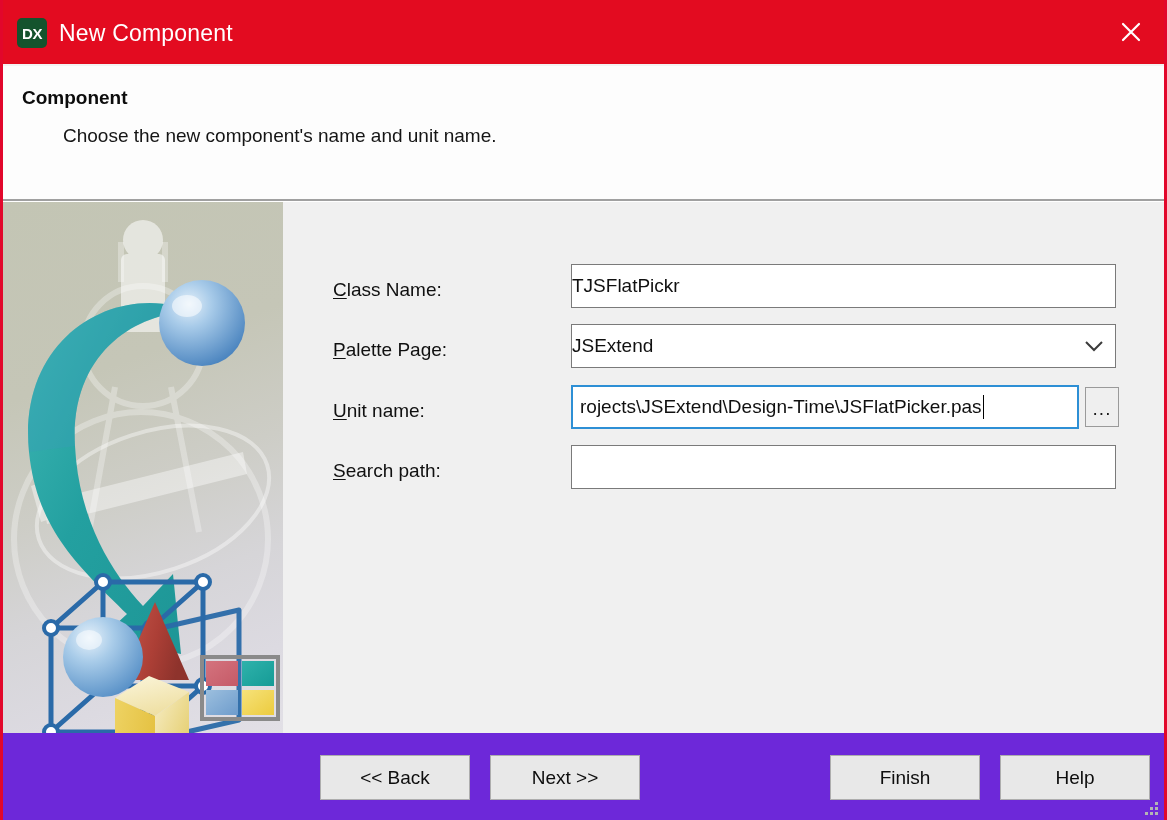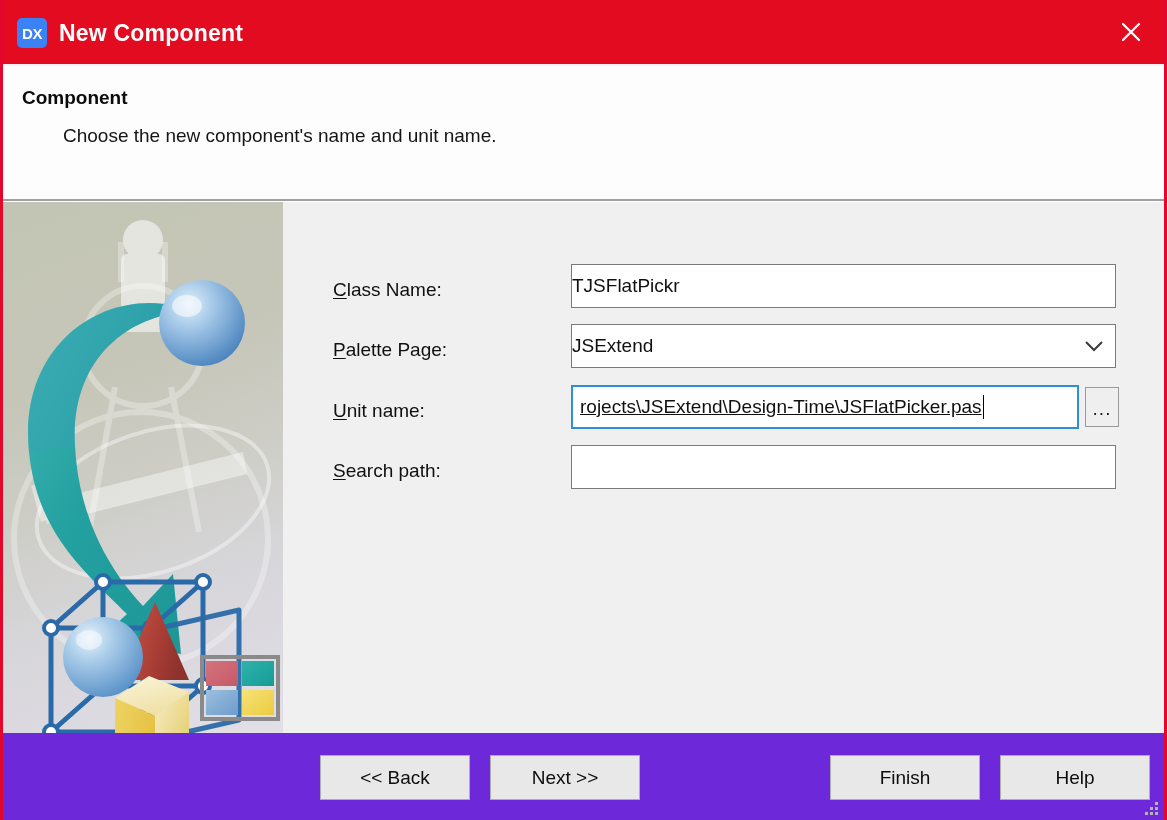--- a/index.html
+++ b/index.html
@@ -43,36 +43,36 @@
     content:"";
     position:absolute;
     left:0; right:0; bottom:0;
     height:2px;
     background:#f3f3f3;
   }
   .dx-logo {
     width: 30px;
     height: 30px;
     border-radius: 5px;
-    background: #3b82f6;
+    background: #14532d;
     color: #ffffff;
     font-size: 15px;
     font-weight: bold;
     letter-spacing: -0.5px;
     display: flex;
     align-items: center;
     justify-content: center;
     flex: 0 0 auto;
     margin-right: 12px;
     font-family: "Liberation Sans", sans-serif;
   }
   .title-text {
     color: #ffffff;
     font-size: 23px;
-    font-weight: 700;
+    font-weight: 400;
     letter-spacing: 0.2px;
     white-space: nowrap;
   }
   .close-btn {
     position: absolute;
     right: 0; top: 0;
     width: 66px;
     height: 64px;
     display: flex;
     align-items: center;
@@ -404,21 +404,21 @@
       <div class="input-box" style="left:288px; top:122px; width:545px;">
         <span>JSExtend</span>
         <span class="combo-arrow">
           <svg width="20" height="14" viewBox="0 0 20 14" aria-hidden="true">
             <path d="M2,3 L10,11 L18,3" fill="none" stroke="#3b3b3b" stroke-width="2"></path>
           </svg>
         </span>
       </div>
 
       <div class="field-label" style="top:198px;"><u>U</u><span>nit name:</span></div>
-      <div class="input-box focused" style="left:288px; top:183px; width:508px;text-decoration:underline;">
+      <div class="input-box focused" style="left:288px; top:183px; width:508px;">
         <span>rojects\JSExtend\Design-Time\JSFlatPicker.pas</span>
           <span class="caret"></span>
       </div>
       <div class="browse-btn" style="left:802px; top:185px;">...</div>
 
       <div class="field-label" style="top:258px;"><u>S</u><span>earch path:</span></div>
       <div class="input-box" style="left:288px; top:243px; width:545px;">
         <span></span>
       </div>
 

